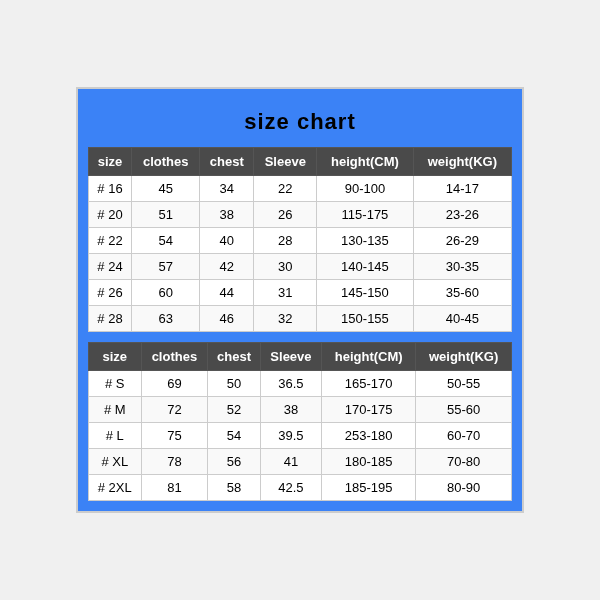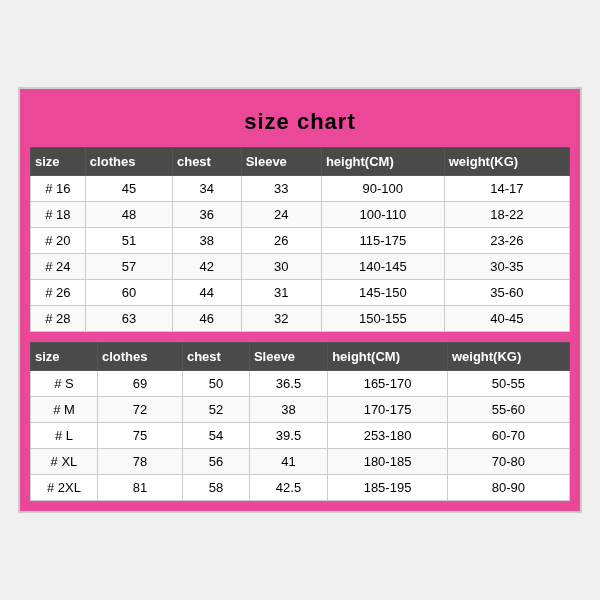--- a/index.html
+++ b/index.html
@@ -6,42 +6,42 @@
     body {
       background: #f0f0f0;
       display: flex;
       justify-content: center;
       align-items: center;
       width: 600px;
       height: 600px;
       font-family: Arial, sans-serif;
     }
     .container {
-      background: #ec4899;
+      background: #3b82f6;
       border: 2px solid #ccc;
-      width: 564px;
+      width: 448px;
       padding: 10px;
     }
     .title {
       text-align: center;
       font-size: 22px;
       font-weight: bold;
       padding: 10px 0 12px 0;
       letter-spacing: 1px;
     }
     table {
       width: 100%;
       border-collapse: collapse;
       font-size: 13px;
     }
     th {
       background: #4a4a4a;
       color: #fff;
       padding: 6px 4px;
-      text-align: left;
+      text-align: center;
       font-weight: bold;
       border: 1px solid #555;
     }
     td {
       padding: 5px 4px;
       text-align: center;
       border: 1px solid #ccc;
       background: #fff;
     }
     tr:nth-child(even) td {
@@ -66,39 +66,39 @@
           <th>Sleeve</th>
           <th>height(CM)</th>
           <th>weight(KG)</th>
         </tr>
     </thead>
     <tbody id="table1-body">
     <tr>
           <td># 16</td>
           <td>45</td>
           <td>34</td>
-          <td>33</td>
+          <td>22</td>
           <td>90-100</td>
           <td>14-17</td>
-        </tr>
-        <tr>
-          <td># 18</td>
-          <td>48</td>
-          <td>36</td>
-          <td>24</td>
-          <td>100-110</td>
-          <td>18-22</td>
         </tr>
         <tr>
           <td># 20</td>
           <td>51</td>
           <td>38</td>
           <td>26</td>
           <td>115-175</td>
           <td>23-26</td>
+        </tr>
+        <tr>
+          <td># 22</td>
+          <td>54</td>
+          <td>40</td>
+          <td>28</td>
+          <td>130-135</td>
+          <td>26-29</td>
         </tr>
         <tr>
           <td># 24</td>
           <td>57</td>
           <td>42</td>
           <td>30</td>
           <td>140-145</td>
           <td>30-35</td>
         </tr>
         <tr>

